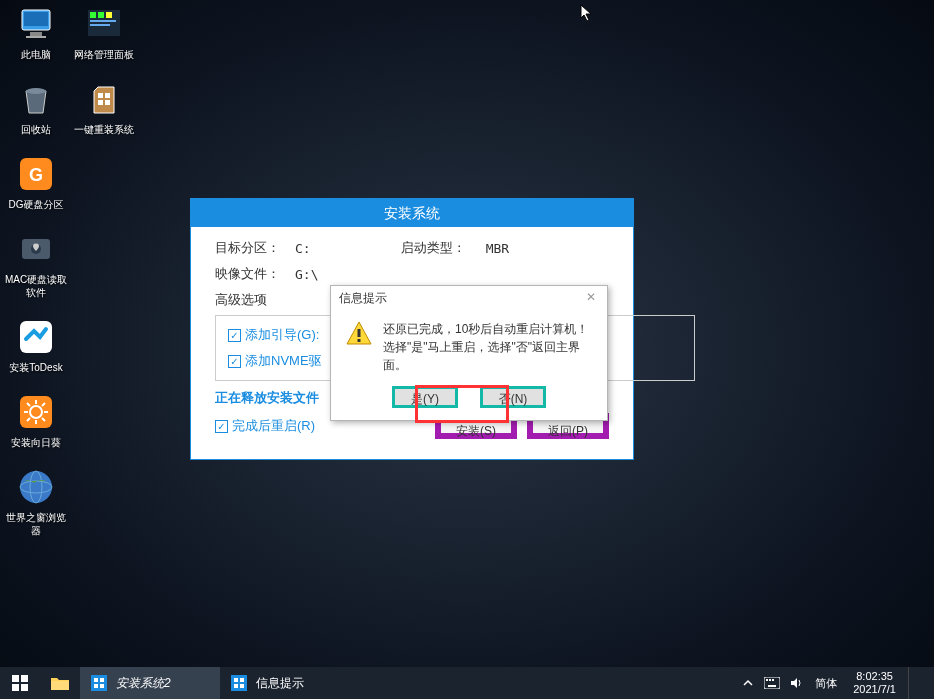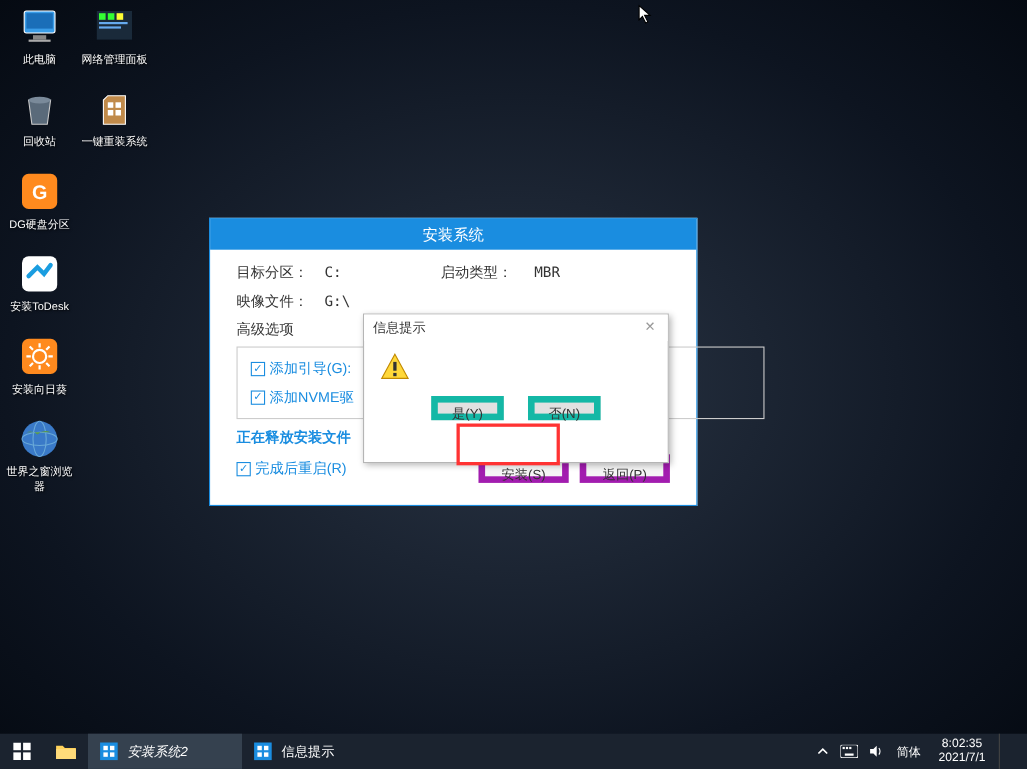--- a/index.html
+++ b/index.html
@@ -44,21 +44,21 @@
   position: absolute; left: 330px; top: 285px; width: 278px; height: 136px;
   background: #fff; border: 1px solid #b5b5b5; color: #333;
   box-shadow: 2px 2px 6px rgba(0,0,0,0.3);
 }
 .dialog-titlebar { height: 24px; padding: 0 8px; display: flex; align-items: center; justify-content: space-between; font-size: 12px; background: #fff; }
 .dialog-close { width: 16px; height: 16px; cursor: pointer; color: #999; text-align: center; }
 .dialog-body { display: flex; padding: 10px 14px 6px; gap: 10px; }
 .warn-icon { width: 28px; height: 28px; flex-shrink: 0; }
 .dialog-msg { font-size: 12px; line-height: 1.5; }
 .dialog-buttons { display: flex; justify-content: center; gap: 22px; padding: 6px 0 10px; }
-.dlg-btn { width: 66px; height: 22px; border: 6px solid #14b8a6; background: #e1e1e1; font-size: 12px; line-height: 20px; text-align: center; cursor: pointer; }
+.dlg-btn { width: 66px; height: 22px; border: 3px solid #14b8a6; background: #e1e1e1; font-size: 12px; line-height: 20px; text-align: center; cursor: pointer; }
 .highlight-box { position: absolute; left: 415px; top: 385px; width: 94px; height: 38px; border: 3px solid #f33; pointer-events: none; }
 
 .taskbar {
   position: absolute; bottom: 0; left: 0; width: 100%; height: 32px;
   background: #1b232f; display: flex; align-items: center; color: #fff;
 }
 .start-btn { width: 40px; height: 32px; display: flex; align-items: center; justify-content: center; cursor: pointer; }
 .tb-icon { width: 40px; height: 32px; display: flex; align-items: center; justify-content: center; cursor: pointer; }
 .task-item { height: 32px; min-width: 140px; padding: 0 10px; display: flex; align-items: center; gap: 8px; cursor: pointer; }
 .task-item.active { background: #35414f; font-style: italic; }
@@ -98,20 +98,30 @@
           <svg width="40" height="40" viewBox="0 0 40 40">
             <rect x="4" y="4" width="32" height="32" rx="6" fill="#ff8a1e"></rect>
             <text x="20" y="27" font-size="18" font-weight="bold" fill="#fff" text-anchor="middle" font-family="Arial">G</text>
           </svg>
         </div>
       <div class="lbl">DG硬盘分区</div>
     </div>
     <div class="desktop-icon">
       <div class="img">
           <svg width="40" height="40" viewBox="0 0 40 40">
+            <rect x="6" y="10" width="28" height="20" rx="3" fill="#4a5a6a"></rect>
+            <circle cx="20" cy="20" r="5" fill="#2a3a4a"></circle>
+            <path d="M17 17 C17 15 19 14 20 15 C21 14 23 15 23 17 C23 19 20 22 20 22 C20 22 17 19 17 17" fill="#ccc"></path>
+          </svg>
+        </div>
+      <div class="lbl">MAC硬盘读取软件</div>
+    </div>
+    <div class="desktop-icon">
+      <div class="img">
+          <svg width="40" height="40" viewBox="0 0 40 40">
             <rect x="4" y="4" width="32" height="32" rx="6" fill="#fff"></rect>
             <path d="M10 22 L18 14 L24 20 L30 12" stroke="#1a9de0" stroke-width="4" fill="none" stroke-linecap="round"></path>
           </svg>
         </div>
       <div class="lbl">安装ToDesk</div>
     </div>
     <div class="desktop-icon">
       <div class="img">
           <svg width="40" height="40" viewBox="0 0 40 40">
             <rect x="4" y="4" width="32" height="32" rx="6" fill="#ff8a1e"></rect>
@@ -217,20 +227,24 @@
     <span class="dialog-close">✕</span>
   </div>
   <div class="dialog-body">
     <div class="warn-icon">
       <svg width="28" height="28" viewBox="0 0 28 28">
           <path d="M14 2 L26 24 L2 24 Z" fill="#ffd83a" stroke="#c28a00" stroke-width="1"></path>
           <rect x="12.5" y="9" width="3" height="8" fill="#333"></rect>
           <rect x="12.5" y="19" width="3" height="3" fill="#333"></rect>
         </svg>
     </div>
+    <div class="dialog-msg">
+      <div>还原已完成，10秒后自动重启计算机！</div>
+      <div>选择"是"马上重启，选择"否"返回主界面。</div>
+    </div>
   </div>
   <div class="dialog-buttons">
     <div class="dlg-btn">是(Y)</div>
     <div class="dlg-btn">否(N)</div>
   </div>
 </div>
 
 <div class="highlight-box"></div>
 
 <div class="taskbar">

